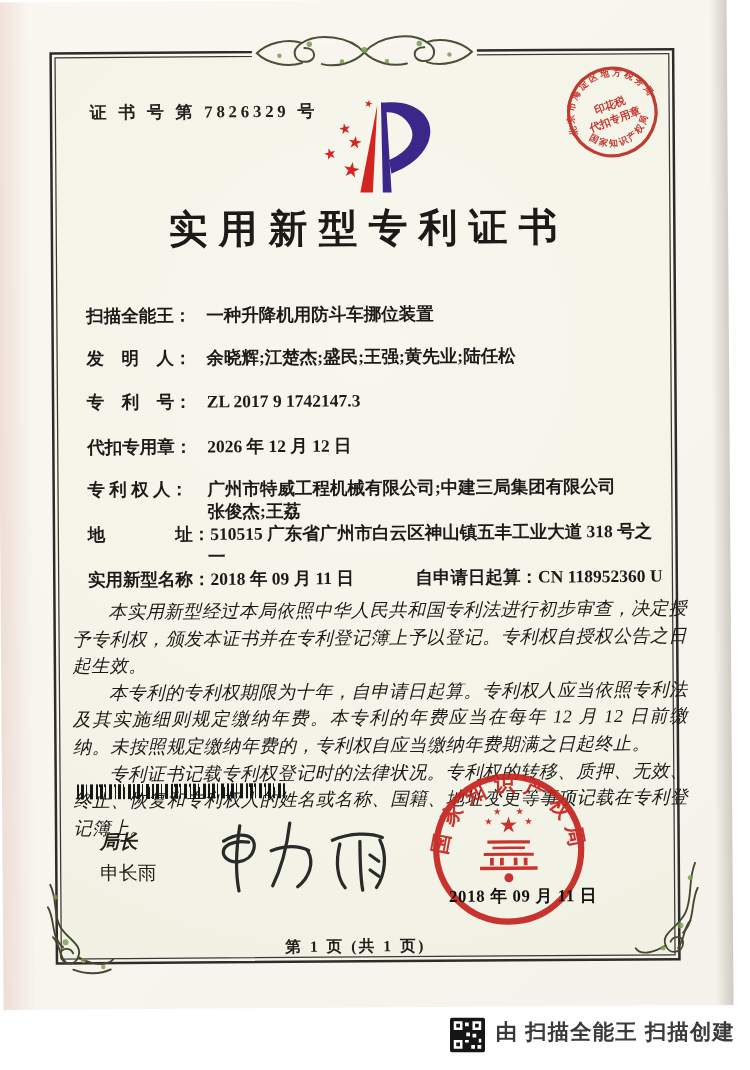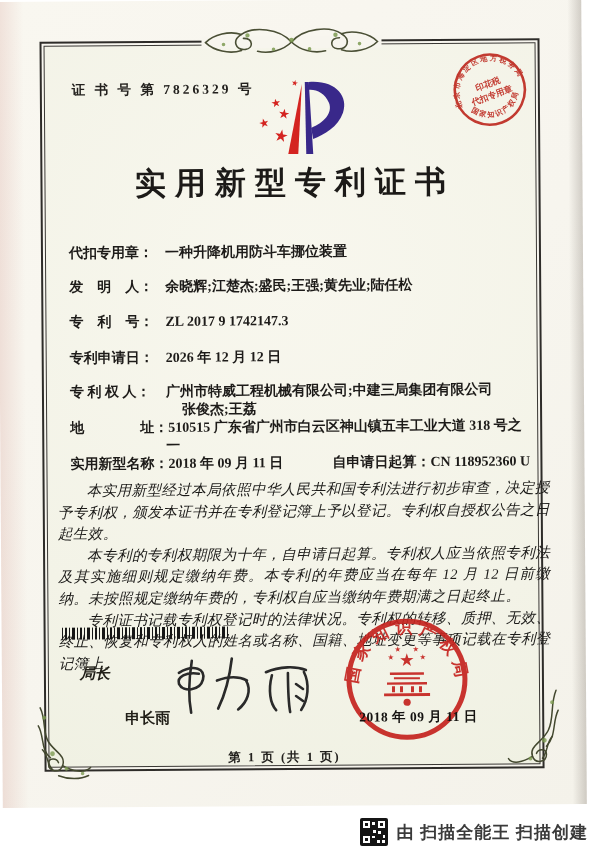--- a/index.html
+++ b/index.html
@@ -40,27 +40,27 @@
     text-align:justify; text-indent:2em; letter-spacing:0.4px; }
 
   .barcode { left:60px; top:626px; width:167px; height:12px;
     background:repeating-linear-gradient(90deg,
       #161616 0 1.5px, transparent 1.5px 3px,
       #161616 3px 5.5px, transparent 5.5px 7px,
       #161616 7px 8px, transparent 8px 10.5px,
       #161616 10.5px 13px, transparent 13px 15px); }
 
   .director-title { left:78px; top:663px; font-size:15px; font-weight:bold; color:#222019;font-style:italic; }
-  .director-name  { left:78px; top:708px; font-size:15px; font-weight:bold; color:#222019;margin-left:45px; }
+  .director-name  { left:78px; top:688px; font-size:15px; font-weight:normal; color:#222019; }
 
   .seal-date { left:357px; top:709px; font-size:13.5px; font-weight:bold; color:#141210; z-index:6; letter-spacing:0.5px; }
 
   .page-number { left:42px; top:749px; width:480px; text-align:center; font-size:12.5px; font-weight:bold; color:#23211e; letter-spacing:2px; }
 
-  .scan-footer { position:absolute; right:12px; top:814px; height:36px; display:flex; align-items:center; gap:9px; }
+  .scan-footer { position:absolute; right:12px; top:814px; height:36px; display:flex; gap:9px; }
   .scan-footer-text { font-family:"Liberation Sans", sans-serif; font-size:17px; font-weight:bold; color:#3a3a3a; letter-spacing:1px; }
 
   svg text { font-family:"Liberation Serif", serif; }
 </style>
 </head>
 <body>
 
 <div class="scan-page">
 
   <div class="paper">
@@ -147,35 +147,35 @@
       <text x="43" y="52" text-anchor="middle" font-size="8.5" font-weight="bold" fill="#c23a30">代扣专用章</text>
       <path id="taxBot" d="M 17,55 A 30,30 0 0 0 69,55" fill="none"></path>
       <text font-size="7.2" font-weight="bold" fill="#c23a30" letter-spacing="1.5">
         <textPath href="#taxBot" startOffset="2">国家知识产权局</textPath>
       </text>
     </svg>
 
     <div class="abs page-title">实用新型专利证书</div>
 
     <div class="row" style="top:243px;">
-      <span class="lab">代扣专用章：</span><span class="val">一种升降机用防斗车挪位装置</span>
+      <span class="lab">扫描全能王：</span><span class="val">一种升降机用防斗车挪位装置</span>
     </div>
     <div class="row" style="top:277px;">
       <span class="lab">发　明　人：</span><span class="val">余晓辉;江楚杰;盛民;王强;黄先业;陆任松</span>
     </div>
     <div class="row" style="top:312px;">
       <span class="lab">专　利　号：</span><span class="val">ZL 2017 9 1742147.3</span>
     </div>
     <div class="row" style="top:348px;">
-      <span class="lab">专利申请日：</span><span class="val">2026 年 12 月 12 日</span>
+      <span class="lab">代扣专用章：</span><span class="val">2026 年 12 月 12 日</span>
     </div>
     <div class="row" style="top:382px;">
       <span class="lab">专 利 权 人：</span><span class="val">广州市特威工程机械有限公司;中建三局集团有限公司</span>
     </div>
-    <div class="cont-line" style="top:400px;margin-left:16px;">张俊杰;王荔</div>
+    <div class="cont-line" style="top:400px;">张俊杰;王荔</div>
     <div class="row" style="top:418px;">
       <span class="lab">地　　　　址：</span><span class="val">510515 广东省广州市白云区神山镇五丰工业大道 318 号之</span>
     </div>
     <div class="cont-line" style="top:436px;">一</div>
     <div class="row" style="top:454px;">
       <span class="lab">实用新型名称：</span><span class="val">2018 年 09 月 11 日</span>
     </div>
     <div class="pair2" style="top:454px;">
       <span>自申请日起算：</span><span>CN 118952360 U</span>
     </div>

